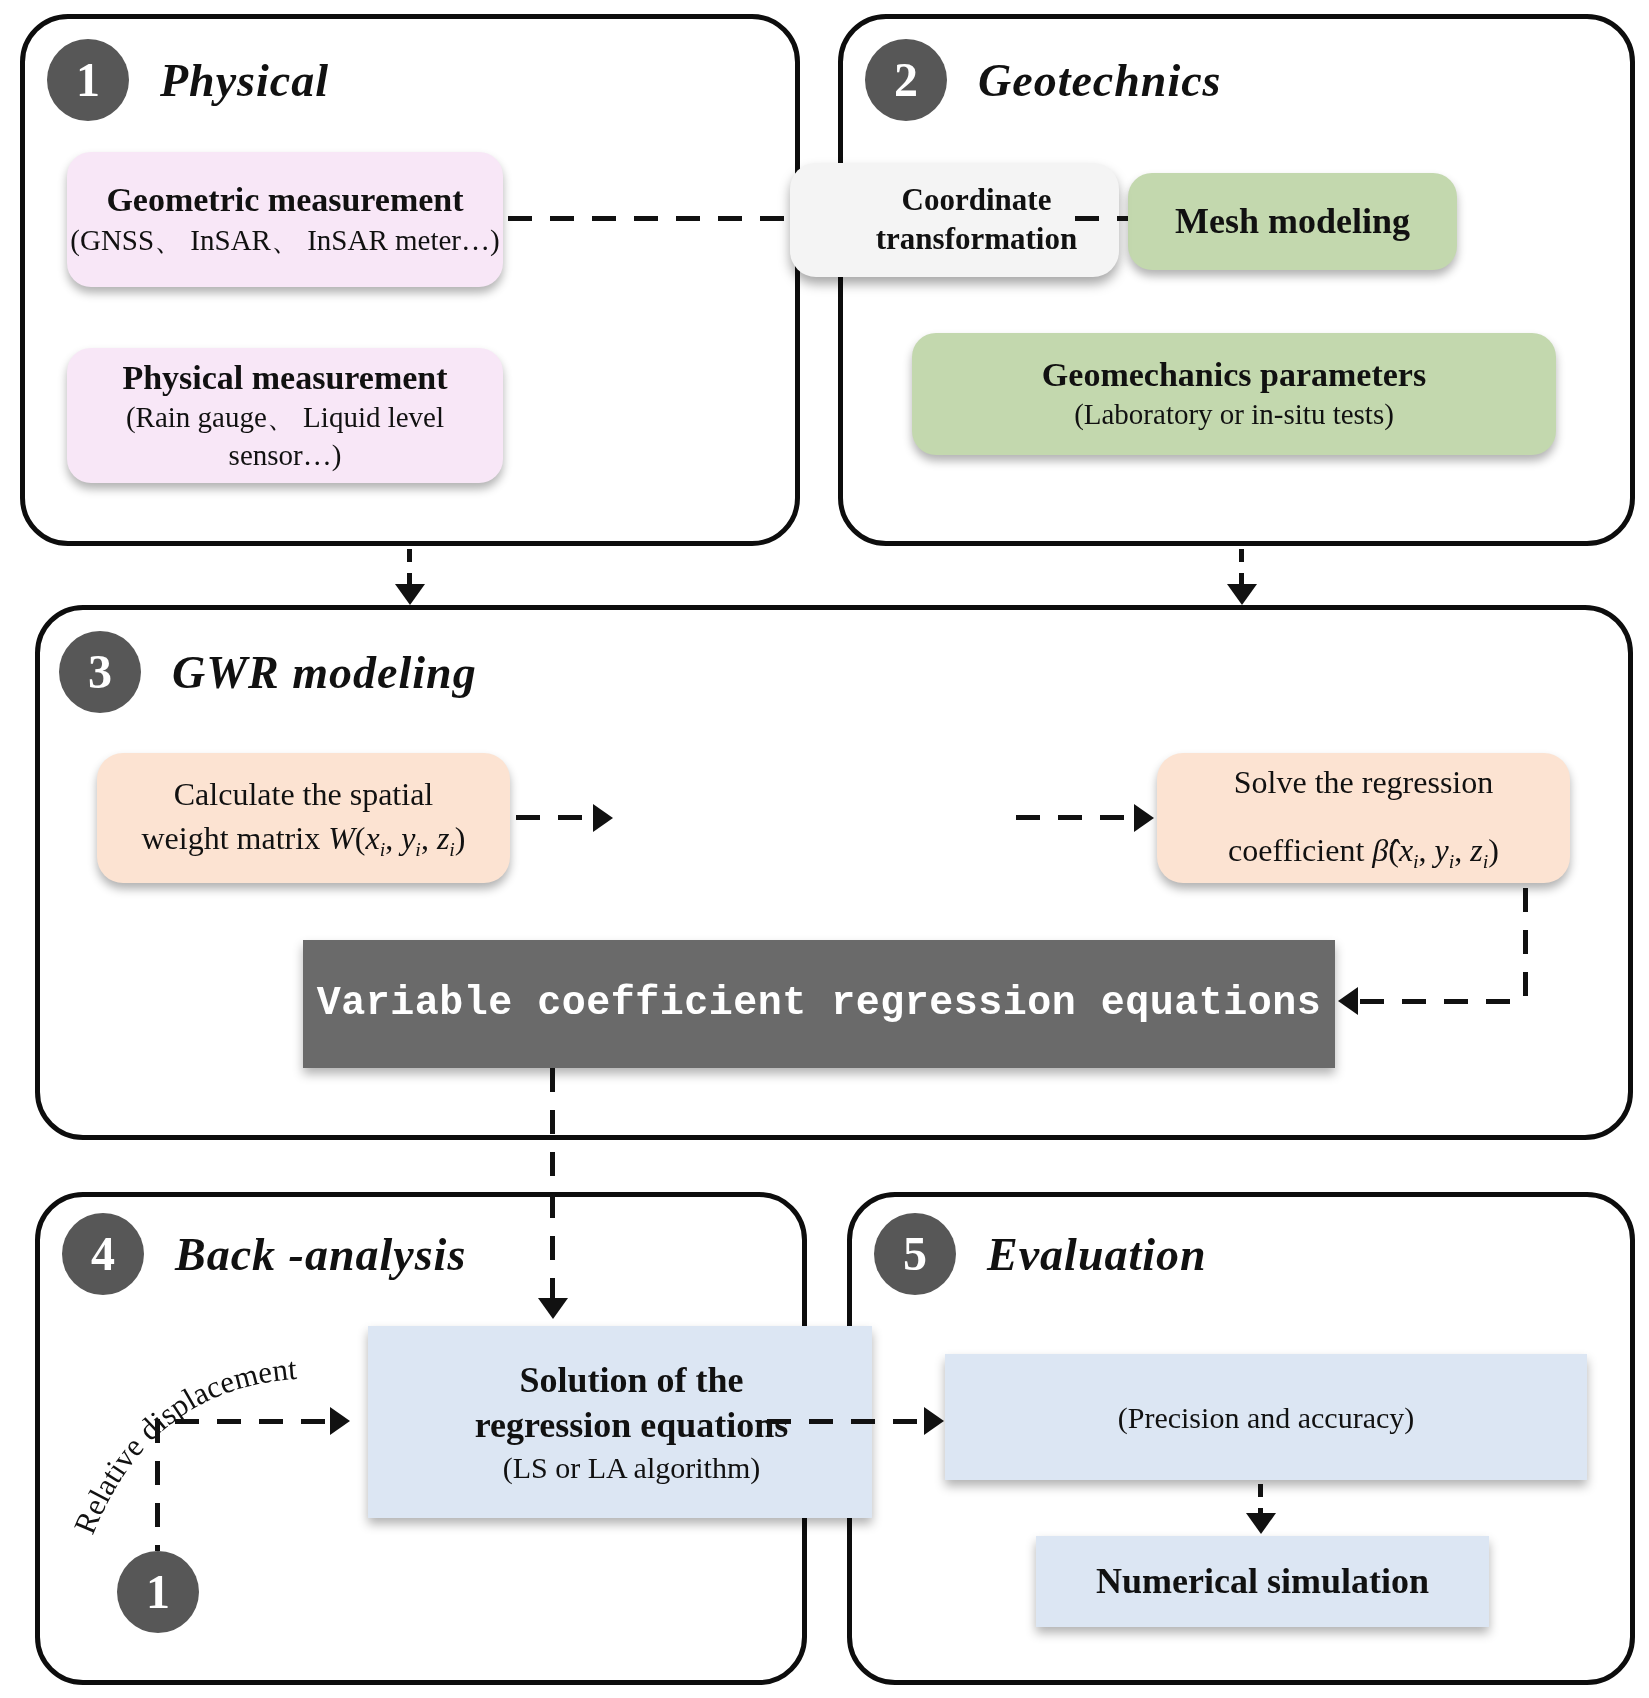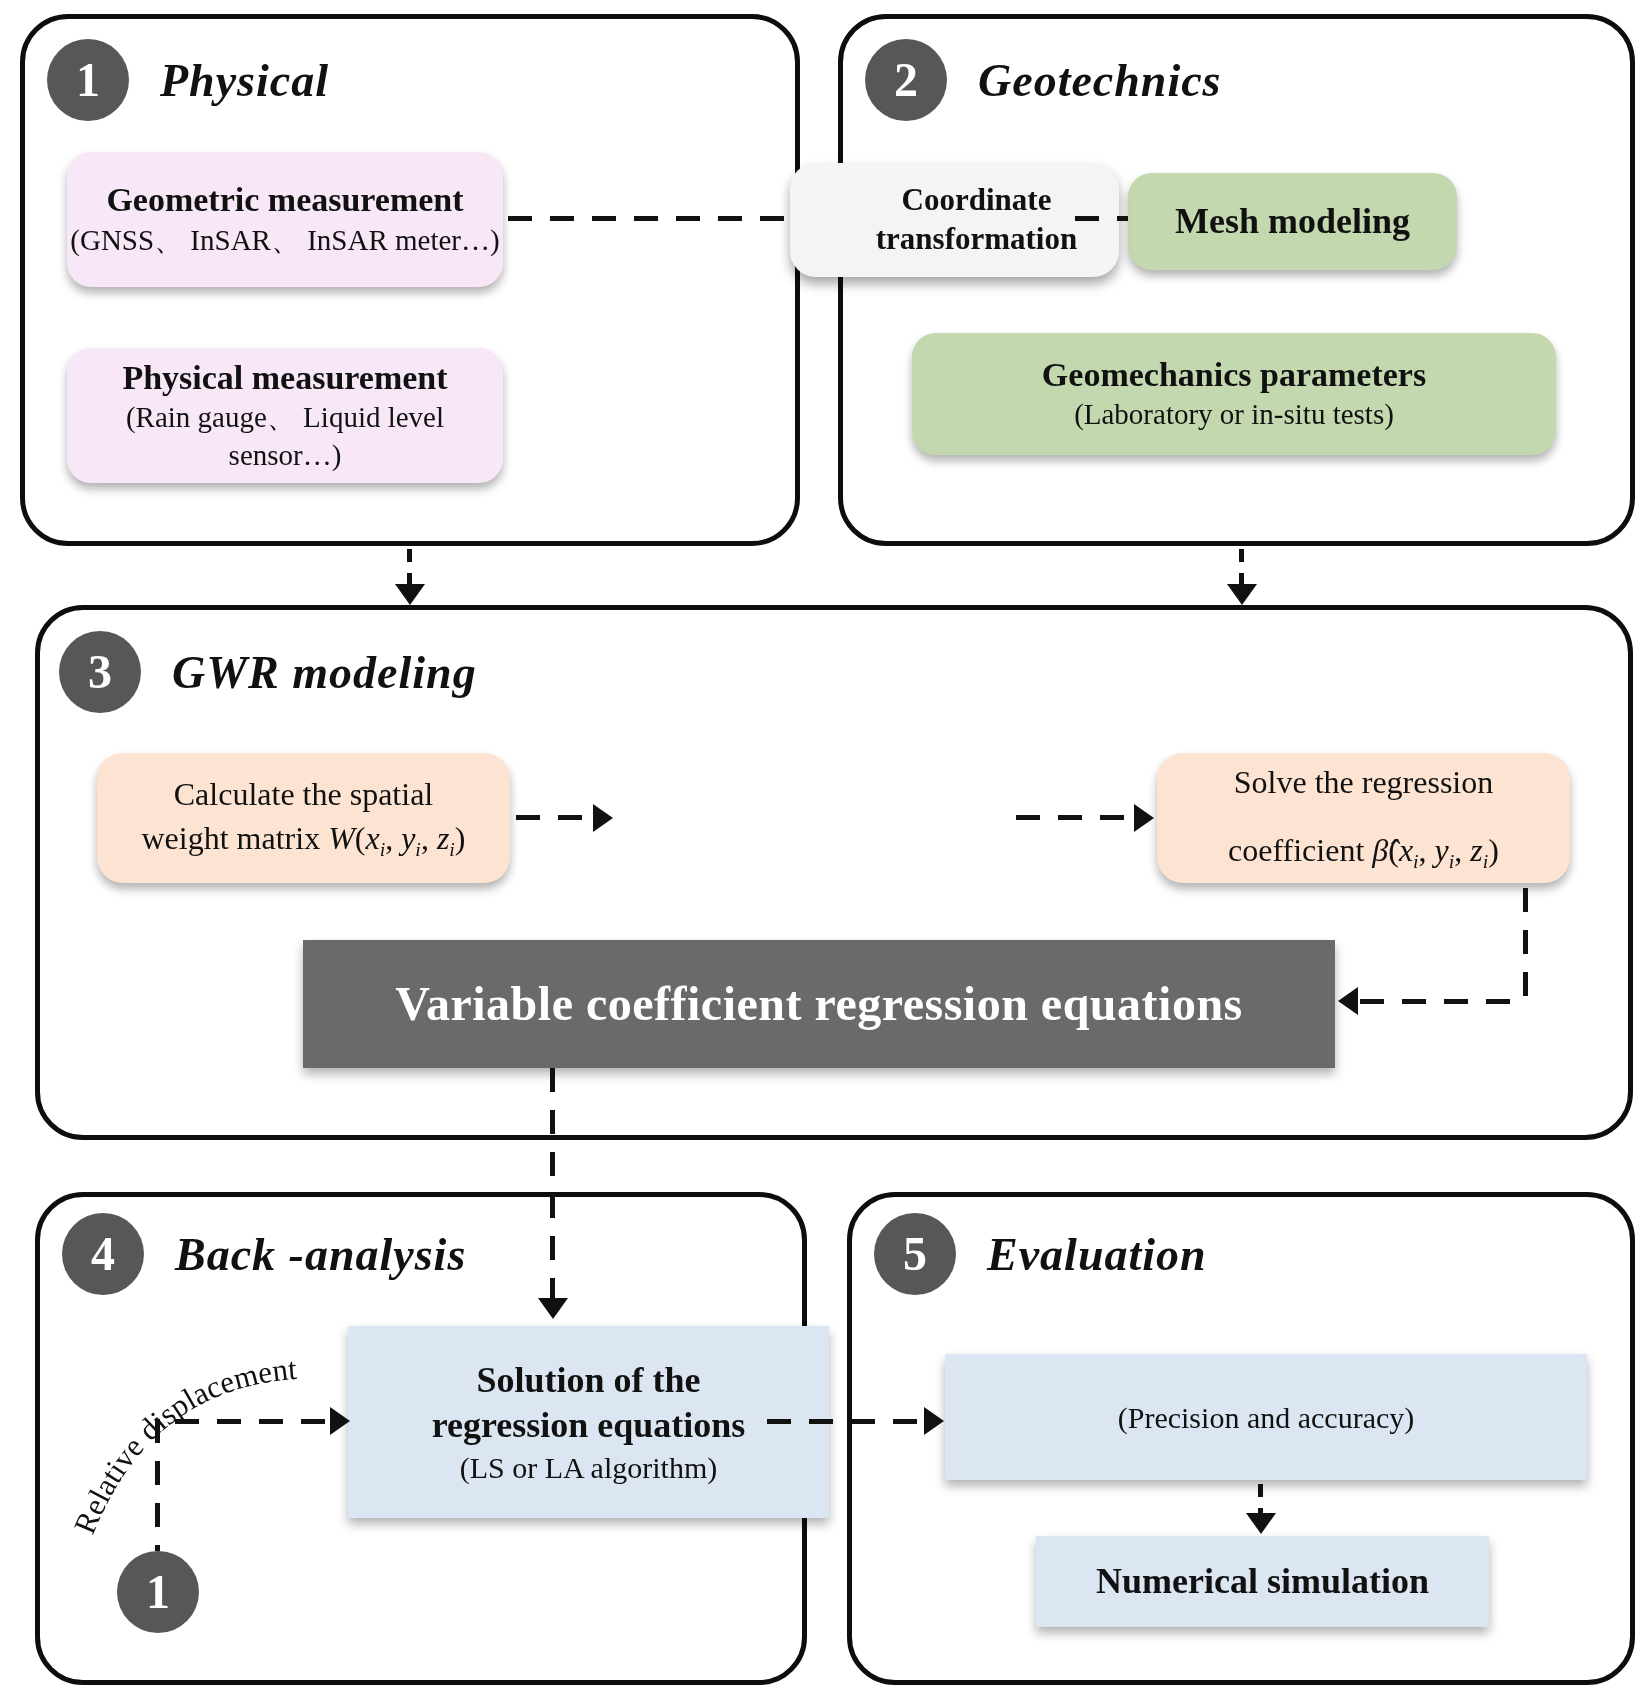--- a/index.html
+++ b/index.html
@@ -29,21 +29,21 @@
   .peach{background:#fce3d2;border-radius:26px;}
   .blue{background:#dce6f3;}
   .coordbox{background:#f4f4f4;border-radius:26px;z-index:6;box-shadow:0 7px 12px rgba(0,0,0,0.35);}
   .coordbox .t1{font-size:31px;}
 
   .peach .m1{font-size:32px;color:#111;line-height:1.35;}
   .mi{font-style:italic;}
   sub{font-size:0.62em;}
 
   .graybox{background:#6a6a6a;}
-  .graybox .t1{color:#ffffff;font-size:48px;letter-spacing:0.5px;}
+  .graybox .t1{color:#ffffff;font-size:40px;letter-spacing:0.5px;font-family:Liberation Mono, monospace;}
 
   .bluebig .t1{font-size:36px;}
   .bluebig .t2{font-size:30px;}
 
   
   .hdash{position:absolute;height:5px;z-index:7;
          background:repeating-linear-gradient(to right,#111 0 24px,transparent 24px 42px);}
   .vdash{position:absolute;width:5px;z-index:7;
          background:repeating-linear-gradient(to bottom,#111 0 24px,transparent 24px 42px);}
   .vdash.short{background:repeating-linear-gradient(to bottom,#111 0 13px,transparent 13px 24px);}
@@ -120,21 +120,21 @@
     <div class="m1"><span>weight matrix </span><span class="mi">W</span><span>(</span><span class="mi">x</span><sub class="mi">i</sub><span>, </span><span class="mi">y</span><sub class="mi">i</sub><span>, </span><span class="mi">z</span><sub class="mi">i</sub><span>)</span></div>
   </div>
   <div class="cbox peach" style="left:1157px;top:753px;width:413px;height:130px;gap:24px;">
     <div class="m1">Solve the regression</div>
     <div class="m1"><span>coefficient </span><span class="mi">β̂</span><span>(</span><span class="mi">x</span><sub class="mi">i</sub><span>, </span><span class="mi">y</span><sub class="mi">i</sub><span>, </span><span class="mi">z</span><sub class="mi">i</sub><span>)</span></div>
   </div>
   <div class="cbox graybox" style="left:303px;top:940px;width:1032px;height:128px;">
     <div class="t1">Variable coefficient regression equations</div>
   </div>
 
-  <div class="cbox blue bluebig" style="left:348px;top:1326px;width:481px;height:192px;">
+  <div class="cbox blue bluebig" style="left:368px;top:1326px;width:481px;height:192px;padding-left:23px;">
     <div class="t1">Solution of the</div>
     <div class="t1">regression equations</div>
     <div class="t2">(LS or LA algorithm)</div>
   </div>
   <div class="numc" style="left:117px;top:1551px;">
     <span>1</span>
     </div>
 
   <div class="cbox blue bluebig" style="left:945px;top:1354px;width:642px;height:126px;">
     <div class="t2">(Precision and accuracy)</div>

